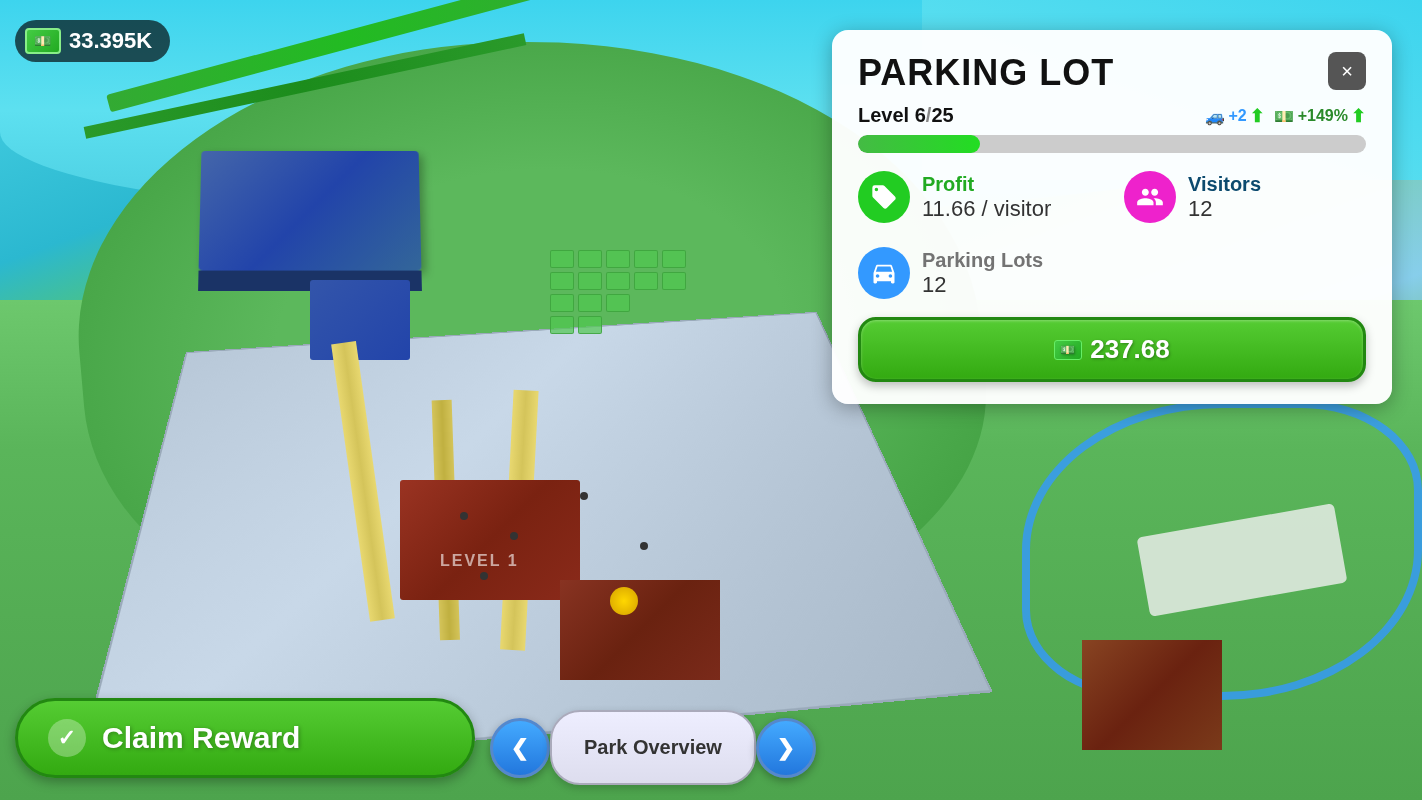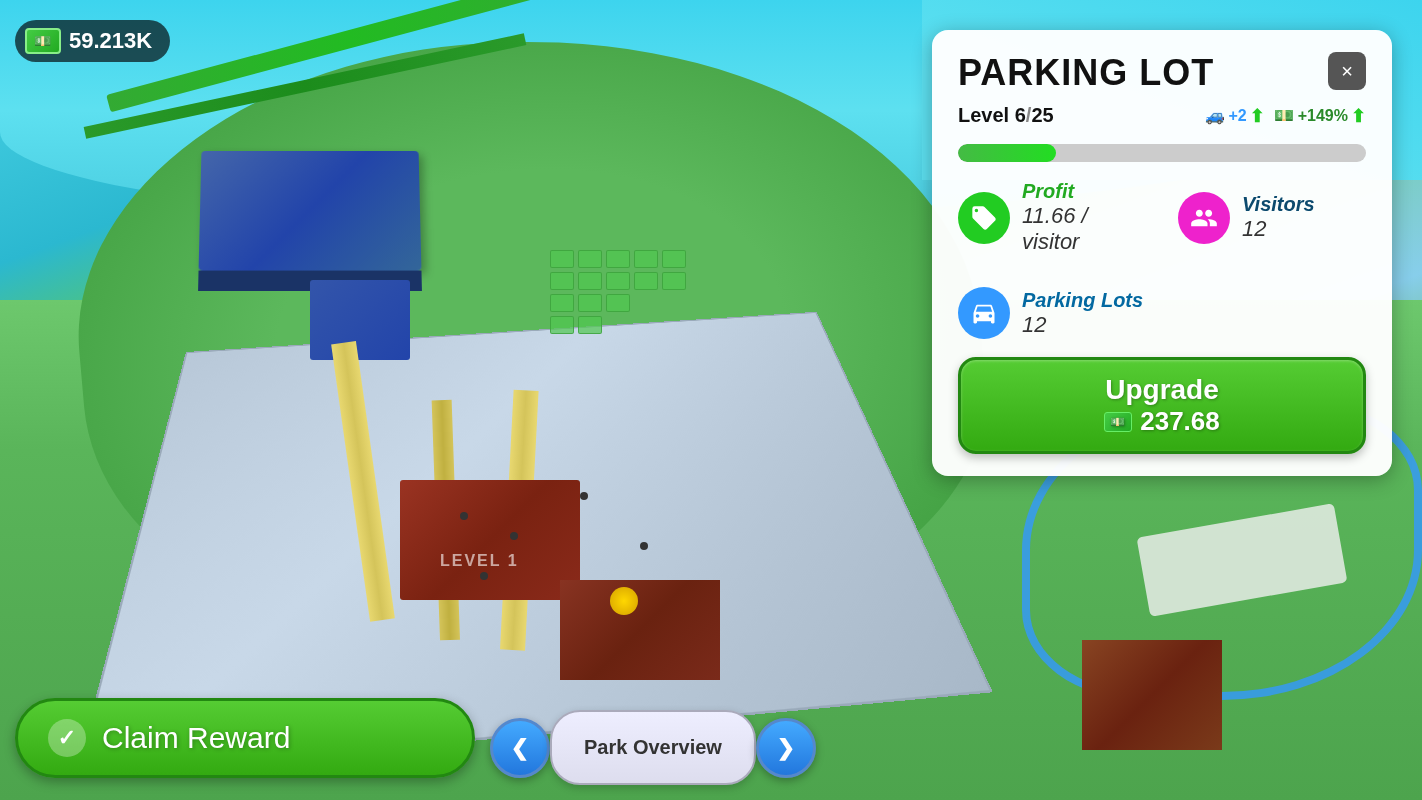--- a/index.html
+++ b/index.html
@@ -272,21 +272,21 @@
     .currency-amount {
       color: white;
       font-size: 22px;
       font-weight: bold;
     }
 
     
     .info-panel {
       position: absolute;
       top: 30px; right: 30px;
-      width: 460px;
+      width: 560px;
       background: rgba(255, 255, 255, 0.97);
       border-radius: 16px;
       padding: 22px 26px;
       z-index: 20;
       box-shadow: 0 4px 20px rgba(0,0,0,0.3);
     }
 
     .panel-header {
       display: flex;
       align-items: flex-start;
@@ -309,23 +309,23 @@
       align-items: center;
       justify-content: center;
       color: white;
       font-size: 20px;
       cursor: pointer;
       flex-shrink: 0;
     }
 
     .level-row {
       display: flex;
-      align-items: center;
+      align-items: flex-end;
       justify-content: space-between;
-      margin-bottom: 17px;
+      margin-bottom: 8px;
     }
 
     .level-text-label {
       font-size: 20px;
       font-weight: 700;
       color: #333;
     }
 
     .level-text-label span {
       color: #111;
@@ -374,23 +374,22 @@
     .progress-bar-fill {
       height: 100%;
       background: linear-gradient(90deg, #44bb44, #22dd22);
       border-radius: 9px;
     }
 
     
     .stats-grid {
       display: grid;
       grid-template-columns: 1fr 1fr;
-      gap: 32px;
+      gap: 24px;
       margin-bottom: 18px;
-      font-style: italic;
     }
 
     .stat-item {
       display: flex;
       align-items: center;
       gap: 12px;
     }
 
     .stat-icon {
       width: 52px; height: 52px;
@@ -421,21 +420,21 @@
     .stat-content {}
 
     .stat-label {
       font-size: 20px;
       font-weight: 800;
       color: #111;
     }
 
     .stat-label.green { color: #22aa22; }
     .stat-label.pink { color: #0c4a6e; }
-    .stat-label.blue { color: #0369a1; }
+    .stat-label.blue { color: #737373; }
 
     .stat-value {
       font-size: 22px;
       color: #333;
       font-weight: 500;
     }
 
     
     .upgrade-btn {
       display: block;
@@ -530,21 +529,21 @@
       align-items: center;
       justify-content: center;
       color: white;
       font-size: 22px;
       font-weight: bold;
       flex-shrink: 0;
     }
 
     .claim-label {
       font-size: 30px;
-      font-weight: 400;
+      font-weight: 700;
       color: white;
       text-shadow: 1px 1px 4px rgba(0,0,0,0.3);
     }
 
     
     .bridge {
       position: absolute;
       bottom: 200px; right: 80px;
       width: 200px; height: 80px;
       background: rgba(240,240,240,0.8);
@@ -612,21 +611,21 @@
   <div class="level-text">LEVEL 1</div>
 
   <div class="person" style="bottom: 280px; left: 460px;"></div>
   <div class="person" style="bottom: 260px; left: 510px;"></div>
   <div class="person" style="bottom: 300px; left: 580px;"></div>
   <div class="person" style="bottom: 250px; left: 640px;"></div>
   <div class="person" style="bottom: 220px; left: 480px;"></div>
 
   <div class="currency-badge">
     <div class="money-icon">💵</div>
-    <span class="currency-amount">59.213K</span>
+    <span class="currency-amount">33.395K</span>
   </div>
 
   <div class="info-panel">
     <div class="panel-header">
       <span class="panel-title">PARKING LOT</span>
       <div class="close-btn">×</div>
     </div>
 
     <div class="level-row">
       <div class="level-text-label">
@@ -683,21 +682,20 @@
             </svg>
         </div>
         <div class="stat-content">
           <div class="stat-label blue">Parking Lots</div>
           <div class="stat-value">12</div>
         </div>
       </div>
     </div>
 
     <div class="upgrade-btn">
-      <span class="upgrade-btn-label">Upgrade</span>
       <div class="upgrade-btn-cost">
         <span class="cost-icon">💵</span>
         <span>237.68</span>
       </div>
     </div>
   </div>
 
   <div class="claim-reward-btn">
     <div class="claim-check">✓</div>
     <span class="claim-label">Claim Reward</span>

